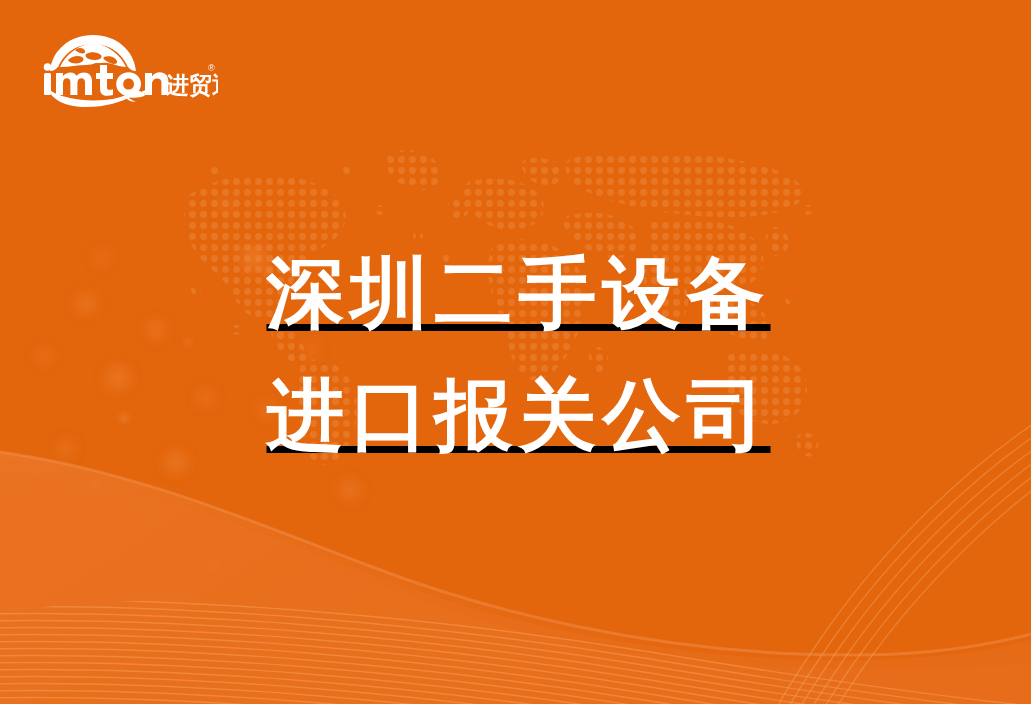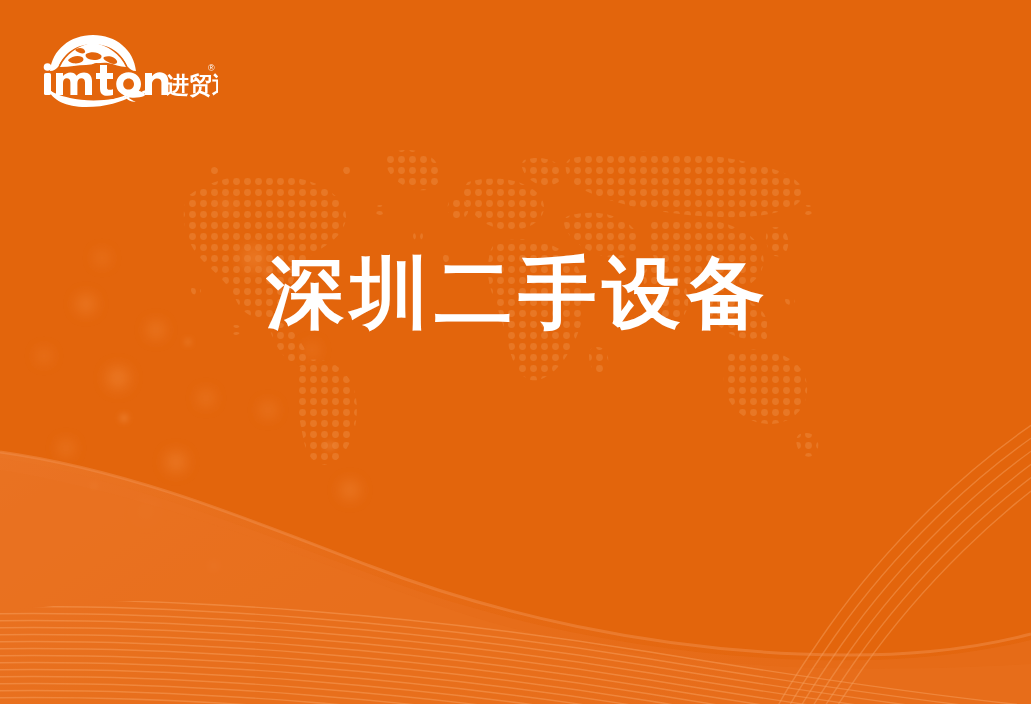--- a/index.html
+++ b/index.html
@@ -45,20 +45,21 @@
   .logo svg { display: block; width: 180px; height: 80px; }
 
   
   .headline {
     position: absolute;
     left: 0;
     top: 232px;
     width: 1031px;
     text-align: center;
     pointer-events: none;
+    text-decoration: underline;
   }
   .headline-line {
     display: block;
     color: #ffffff;
     font-family: "Liberation Sans", "DejaVu Sans", sans-serif;
     font-weight: bold;
     font-size: 78px;
     line-height: 122px;
     letter-spacing: 6px;
     text-indent: 6px;
@@ -331,15 +332,16 @@
         <path d="M90,70 C92,72 95,74 98,74.6 C94,75 90,73.6 88.6,71.4 Z"></path>
       </g>
 
       <text x="128" y="66" font-family="'Liberation Sans','DejaVu Sans',sans-serif" font-size="23" font-weight="bold" fill="#ffffff" aria-label="进贸通">进贸通</text>
       <text x="170" y="44" font-family="'Liberation Sans',sans-serif" font-size="9" fill="#ffffff">®</text>
     </svg>
   </div>
 
   <div class="headline">
     <span class="headline-line">深圳二手设备</span>
+    <span class="headline-line">进口报关公司</span>
   </div>
 
 </div>
 
 </body></html>

